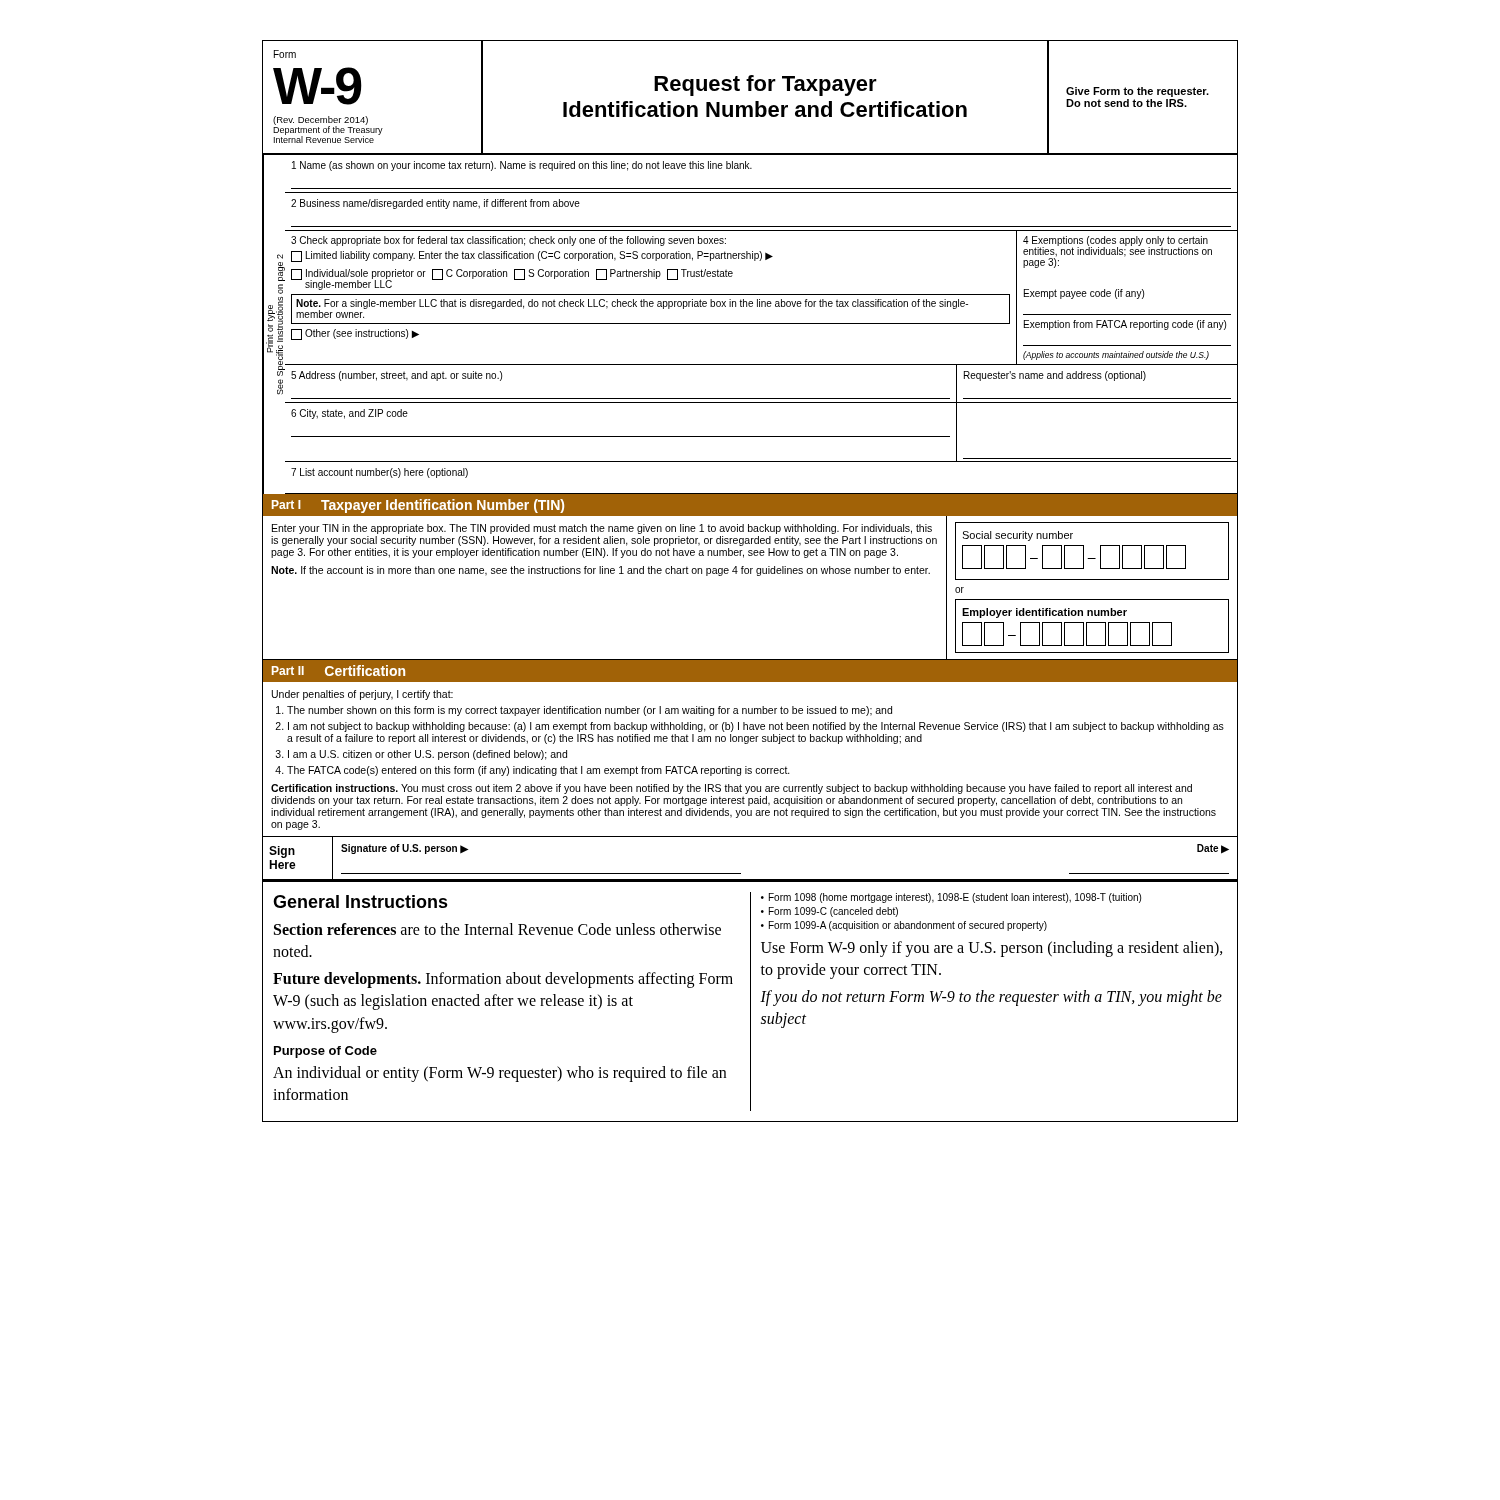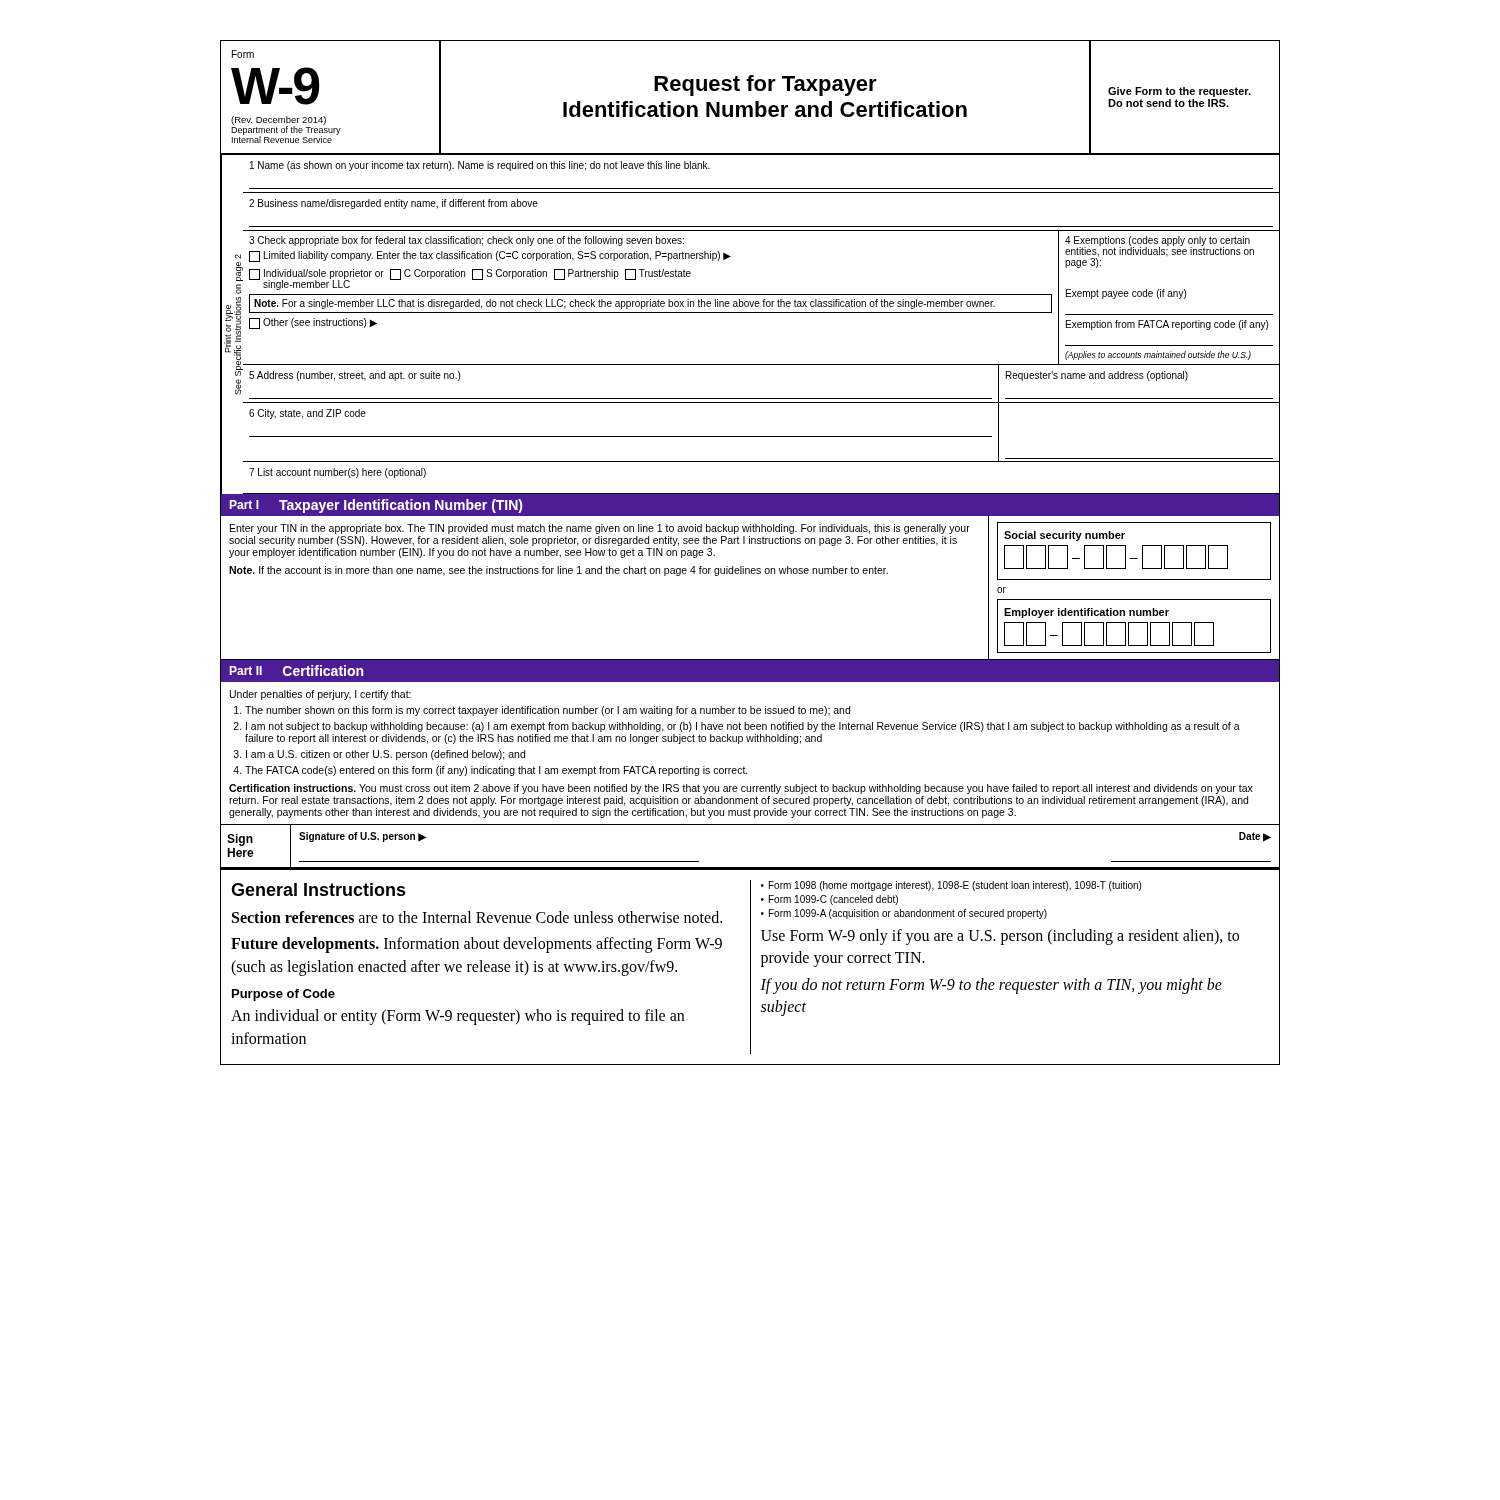--- a/index.html
+++ b/index.html
@@ -5,21 +5,21 @@
     * { box-sizing: border-box; margin: 0; padding: 0; }
     body {
       background: #fff;
       font-family: Arial, Helvetica, sans-serif;
       font-size: 11px;
       color: #000;
       width: 1500px;
       min-height: 1500px;
     }
     .page {
-      width: 1060px;
+      width: 976px;
       margin: 40px auto;
       border: 1px solid #000;
       padding: 0;
     }
     
     .header {
       display: flex;
       border-bottom: 2px solid #000;
     }
     .header-left {
@@ -202,21 +202,21 @@
     }
     
     .row-account {
       border-bottom: 1px solid #000;
       padding: 4px 6px 2px 6px;
       min-height: 32px;
     }
 
     
     .part-header {
-      background: #4c1d95;
+      background: #a16207;
       color: #fff;
       padding: 3px 8px;
       display: flex;
       align-items: center;
       gap: 20px;
     }
     .part-label {
       font-weight: bold;
       font-size: 12px;
     }
@@ -233,21 +233,21 @@
       flex: 1;
       padding: 6px 8px;
       border-right: 1px solid #000;
       font-size: 10.5px;
     }
     .part1-right {
       width: 290px;
       padding: 6px 8px;
     }
     .ssn-box-label {
-      font-weight: bold;
+      font-weight: normal;
       font-size: 11px;
       margin-bottom: 4px;
     }
     .ssn-fields {
       display: flex;
       align-items: center;
       gap: 2px;
       margin-bottom: 4px;
     }
     .ssn-cell {

